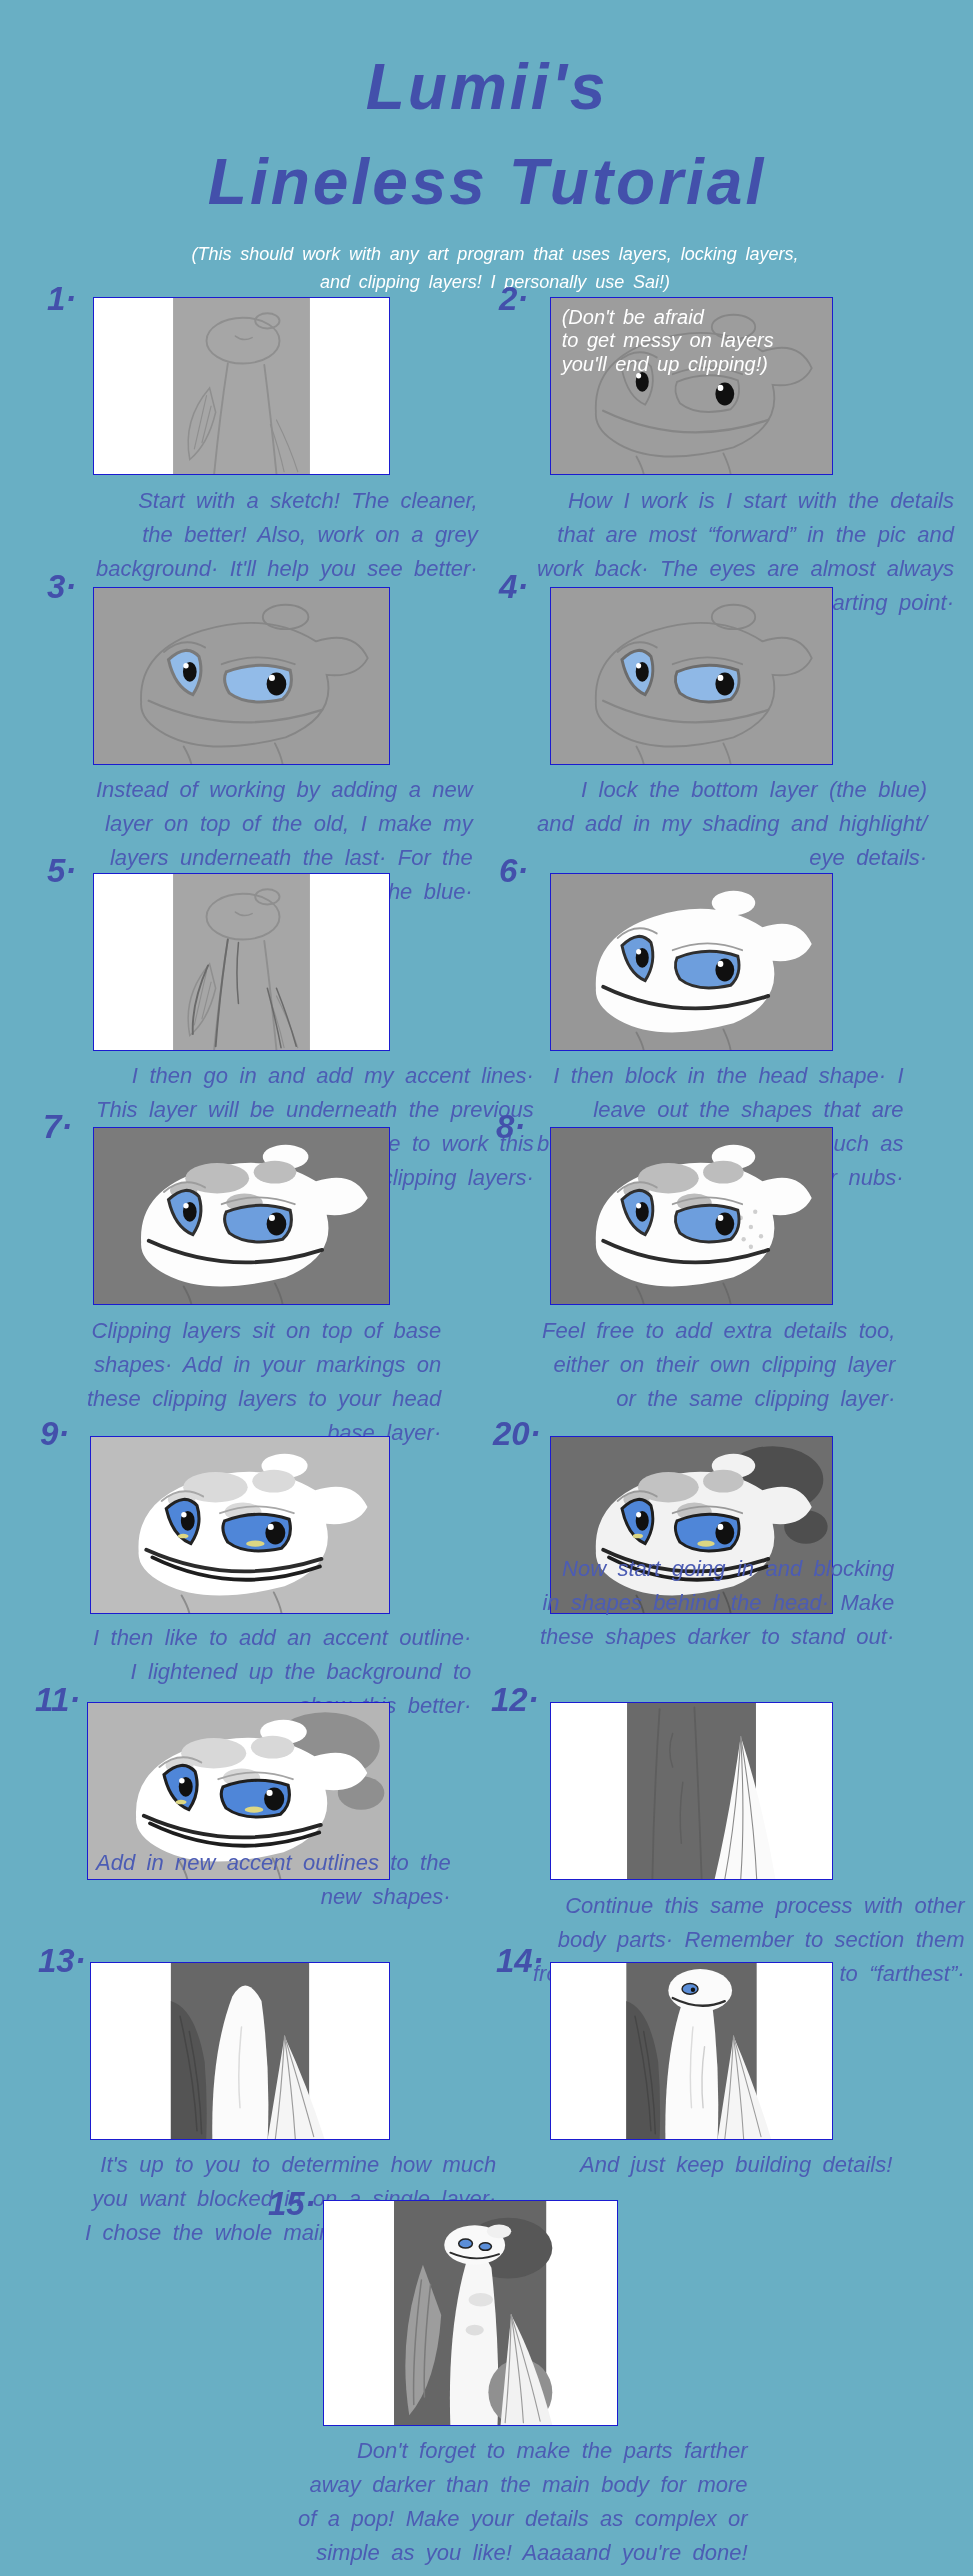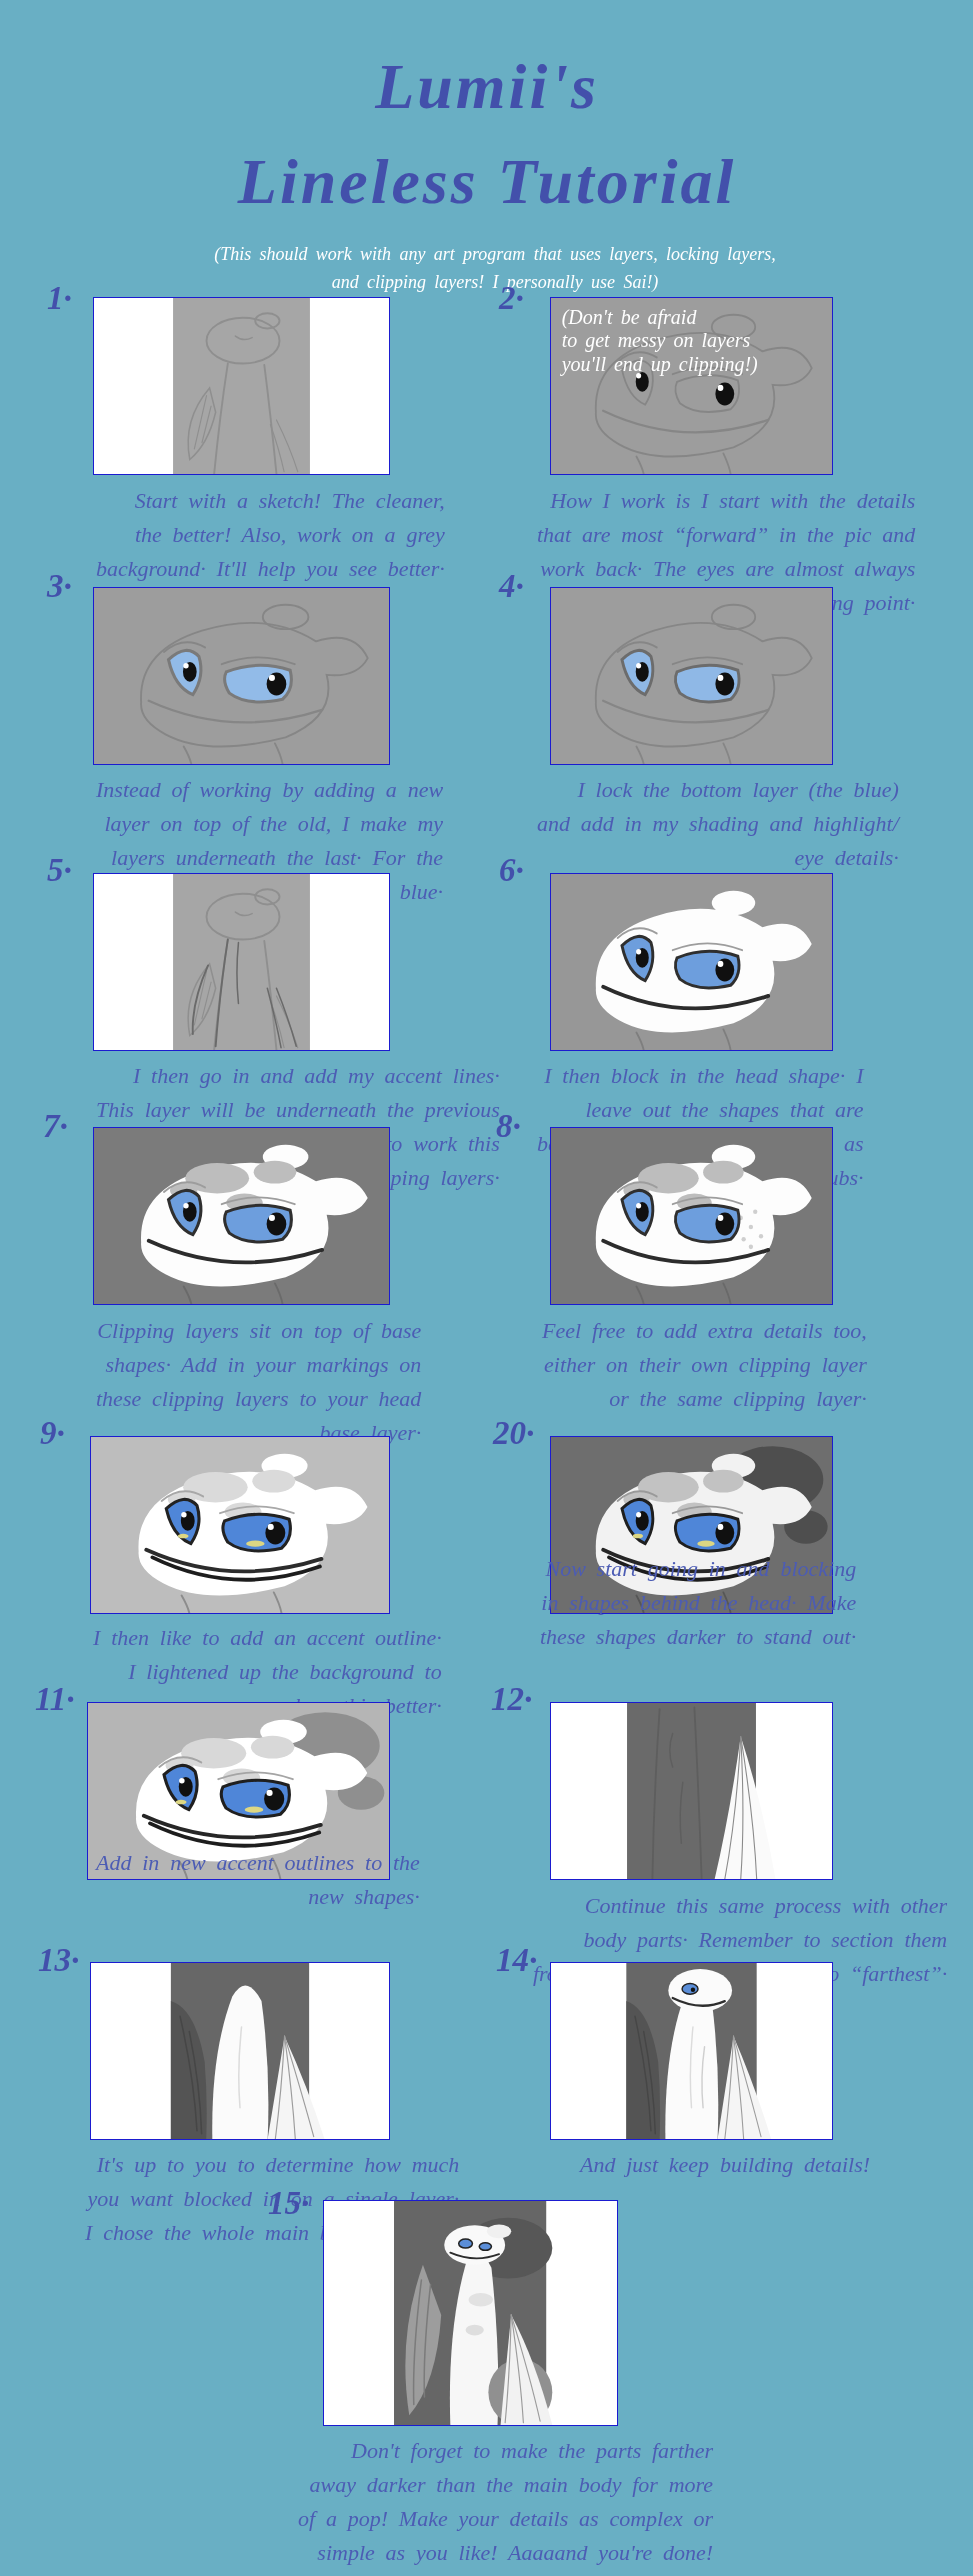--- a/index.html
+++ b/index.html
@@ -1,38 +1,38 @@
 <!DOCTYPE html>
 <html style="font-size:12px"><head>
 <meta charset="utf-8">
 <style>
   html,body{margin:0;padding:0;background:#69afc4;}
   #page{position:relative;width:974px;height:2576px;background:#69afc4;overflow:hidden;
-        font-family:Liberation Serif, serif;}
+        font-family:Liberation Sans, sans-serif;}
   .title-line{position:absolute;left:0;width:100%;text-align:center;font-style:italic;
         font-weight:bold;color:#4350ab;letter-spacing:3px;}
   .title-1{top:50px;font-size:64px;}
   .title-2{top:145px;font-size:64px;}
   .subtitle{position:absolute;top:240px;left:8px;width:100%;text-align:center;color:#ffffff;
         font-style:italic;font-size:18px;line-height:28px;white-space:pre-line;word-spacing:3.8px;}
   .num{position:absolute;font-size:33px;font-style:italic;font-weight:bold;color:#4350ab;}
   .imgbox{position:absolute;background:#ffffff;border:1.5px solid #1b1bd0;overflow:hidden;}
   .imgbox svg{position:absolute;left:0;top:0;width:100%;height:100%;display:block;}
   .note{position:absolute;top:7.6px;left:10.7px;z-index:2;color:#ffffff;font-style:italic;
         font-size:20px;line-height:23.6px;white-space:pre;word-spacing:3px;}
   .caption{position:absolute;font-style:italic;font-size:22px;line-height:34px;color:#4c5cb4;
         white-space:pre;word-spacing:5.3px;text-align:right;}
   
   .s1 .num{left:47px;top:280px}   .s1 .imgbox{left:93px;top:297px;width:295px;height:176px}  .s1 .caption{left:96px;top:484px}
   .s2 .num{left:499px;top:280px}  .s2 .imgbox{left:550px;top:297px;width:281px;height:176px}  .s2 .caption{left:537px;top:484px}
   .s3 .num{left:47px;top:568px}   .s3 .imgbox{left:93px;top:587px;width:295px;height:176px}  .s3 .caption{left:96px;top:773px}
   .s4 .num{left:499px;top:568px}  .s4 .imgbox{left:550px;top:587px;width:281px;height:176px}  .s4 .caption{left:537px;top:773px}
   .s5 .num{left:47px;top:852px}  .s5 .imgbox{left:93px;top:873px;width:295px;height:176px} .s5 .caption{left:96px;top:1059px}
   .s6 .num{left:499px;top:852px} .s6 .imgbox{left:550px;top:873px;width:281px;height:176px} .s6 .caption{left:537px;top:1059px}
-  .s7 .num{left:43px;top:1108px}  .s7 .imgbox{left:93px;top:1127px;width:295px;height:176px} .s7 .caption{left:96px;top:1314px}
+  .s7 .num{left:43px;top:1108px}  .s7 .imgbox{left:93px;top:1127px;width:295px;height:176px} .s7 .caption{left:87px;top:1314px}
   .s8 .num{left:496px;top:1108px} .s8 .imgbox{left:550px;top:1127px;width:281px;height:176px} .s8 .caption{left:542px;top:1314px}
   .s9 .num{left:40px;top:1415px}  .s9 .imgbox{left:90px;top:1436px;width:298px;height:176px} .s9 .caption{left:93px;top:1621px}
   .s10 .num{left:493px;top:1415px}.s10 .imgbox{left:550px;top:1436px;width:281px;height:176px}.s10 .caption{left:540px;top:1552px}
   .s11 .num{left:35px;top:1681px} .s11 .imgbox{left:87px;top:1702px;width:301px;height:176px}.s11 .caption{left:96px;top:1846px}
   .s12 .num{left:491px;top:1681px}.s12 .imgbox{left:550px;top:1702px;width:281px;height:176px}.s12 .caption{left:533px;top:1889px}
   .s13 .num{left:38px;top:1942px} .s13 .imgbox{left:90px;top:1962px;width:298px;height:176px}.s13 .caption{left:85px;top:2148px}
   .s14 .num{left:496px;top:1942px}.s14 .imgbox{left:550px;top:1962px;width:281px;height:176px}.s14 .caption{left:580px;top:2148px}
   .s15 .num{left:268px;top:2185px}.s15 .imgbox{left:323px;top:2200px;width:293px;height:224px}.s15 .caption{left:298px;top:2434px}
 </style>
 </head>

